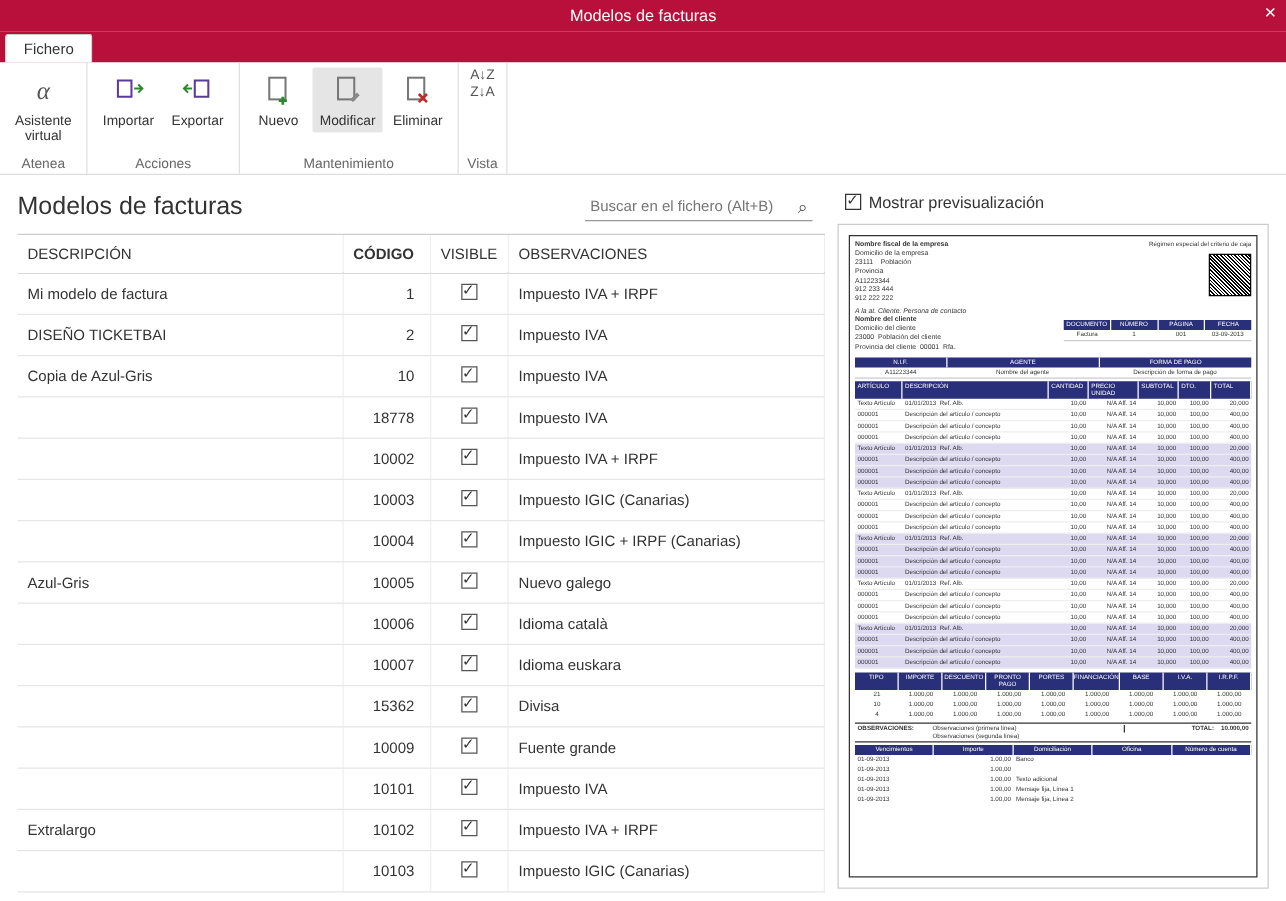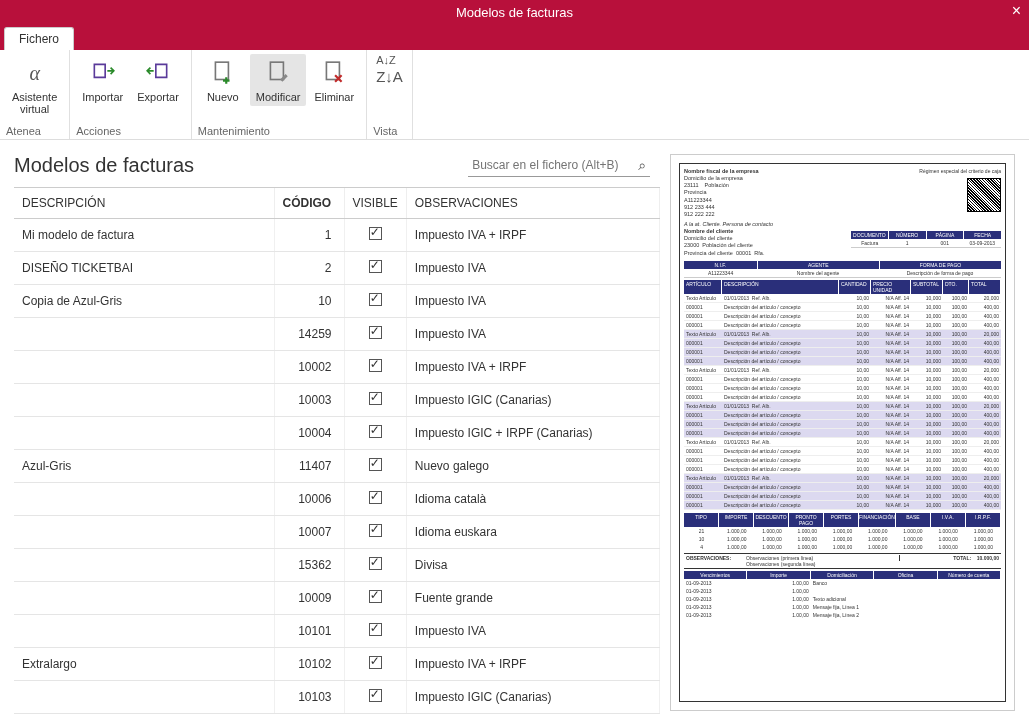--- a/index.html
+++ b/index.html
@@ -8,21 +8,21 @@
   .titlebar .close { position: absolute; right: 8px; top: 2px; font-size: 16px; cursor: pointer; }
   .tabstrip { background: #b8103b; height: 25px; display: flex; align-items: flex-end; }
   .tab { background: #fff; color: #333; padding: 4px 14px; border-top-left-radius: 3px; border-top-right-radius: 3px; margin-left: 4px; font-size: 12px; border: 1px solid #ccc; border-bottom: none; }
   .ribbon { background: #fff; border-bottom: 1px solid #ddd; height: 90px; display: flex; }
   .ribbon-group { border-right: 1px solid #e0e0e0; display: flex; flex-direction: column; justify-content: space-between; padding: 4px 6px 2px 6px; }
   .ribbon-buttons { display: flex; gap: 2px; }
   .ribbon-btn { display: flex; flex-direction: column; align-items: center; justify-content: flex-start; padding: 3px 6px; cursor: pointer; border-radius: 2px; min-width: 50px; }
   .ribbon-btn.active { background: #e5e5e5; }
   .ribbon-btn .ico { width: 32px; height: 32px; display: flex; align-items: center; justify-content: center; font-size: 20px; color: #555; }
   .ribbon-btn .lbl { font-size: 11px; text-align: center; line-height: 1.1; margin-top: 2px; }
-  .ribbon-group-title { font-size: 11px; color: #666; }
+  .ribbon-group-title { font-size: 11px; color: #666; text-align: center; }
   .content { display: flex; height: calc(721px - 25px - 25px - 90px); }
   .left { width: 660px; padding: 14px 0 0 14px; display: flex; flex-direction: column; }
   .left-head { display: flex; align-items: center; justify-content: space-between; margin-bottom: 10px; padding-right: 10px; }
   .left-title { font-size: 20px; color: #333; }
   .search-wrap { display: flex; align-items: center; border-bottom: 1px solid #999; padding: 2px 4px; color: #888; }
   .search-wrap input { border: none; outline: none; font-size: 12px; width: 160px; color: #555; }
   .search-wrap .sicon { margin-left: 6px; font-size: 14px; color: #555; }
   .grid-wrap { flex: 1; overflow-y: auto; border-top: 1px solid #ccc; position: relative; }
   table.grid { width: 100%; border-collapse: collapse; }
   table.grid th { text-align: left; font-weight: normal; font-size: 12px; padding: 8px 8px; border-bottom: 1px solid #ccc; border-right: 1px solid #eee; background: #fff; position: sticky; top: 0; }
@@ -141,21 +141,21 @@
           </span>
         <span class="lbl">Eliminar</span>
       </div>
     </div>
     <div class="ribbon-group-title">Mantenimiento</div>
   </div>
   <div class="ribbon-group">
     <div class="ribbon-buttons">
       <div style="display:flex;flex-direction:column;justify-content:center;gap:2px;padding:0 3px;">
         <span style="font-size:11px;color:#555;">A↓Z</span>
-        <span style="font-size:15px;color:#555;">Z↓A</span>
+        <span style="font-size:11px;color:#555;">Z↓A</span>
       </div>
     </div>
     <div class="ribbon-group-title">Vista</div>
   </div>
 </div>
 
 <div class="content">
   <div class="left">
     <div class="left-head">
       <div class="left-title">Modelos de facturas</div>
@@ -188,21 +188,21 @@
               <td>Impuesto IVA</td>
             </tr>
             <tr>
               <td>Copia de Azul-Gris</td>
               <td class="code">10</td>
               <td class="vis"><span class="chk"></span></td>
               <td>Impuesto IVA</td>
             </tr>
             <tr>
               <td></td>
-              <td class="code">14259</td>
+              <td class="code">18778</td>
               <td class="vis"><span class="chk"></span></td>
               <td>Impuesto IVA</td>
             </tr>
             <tr>
               <td></td>
               <td class="code">10002</td>
               <td class="vis"><span class="chk"></span></td>
               <td>Impuesto IVA + IRPF</td>
             </tr>
             <tr>
@@ -212,21 +212,21 @@
               <td>Impuesto IGIC (Canarias)</td>
             </tr>
             <tr>
               <td></td>
               <td class="code">10004</td>
               <td class="vis"><span class="chk"></span></td>
               <td>Impuesto IGIC + IRPF (Canarias)</td>
             </tr>
             <tr>
               <td>Azul-Gris</td>
-              <td class="code">11407</td>
+              <td class="code">10005</td>
               <td class="vis"><span class="chk"></span></td>
               <td>Nuevo galego</td>
             </tr>
             <tr>
               <td></td>
               <td class="code">10006</td>
               <td class="vis"><span class="chk"></span></td>
               <td>Idioma català</td>
             </tr>
             <tr>
@@ -264,20 +264,24 @@
               <td class="code">10103</td>
               <td class="vis"><span class="chk"></span></td>
               <td>Impuesto IGIC (Canarias)</td>
             </tr>
           </tbody>
       </table>
     </div>
   </div>
 
   <div class="right">
+    <label class="preview-chk">
+      <span class="chk"></span>
+      <span>Mostrar previsualización</span>
+    </label>
     <div class="preview-box">
       <div class="invoice">
         <div class="inv-header">
           <div class="inv-left">
             <div class="inv-title">Nombre fiscal de la empresa</div>
             <div>Domicilio de la empresa</div>
             <div><span>23111</span>&nbsp;&nbsp;&nbsp;&nbsp;<span>Población</span></div>
             <div>Provincia</div>
             <div>A11223344</div>
             <div>912 233 444</div>

